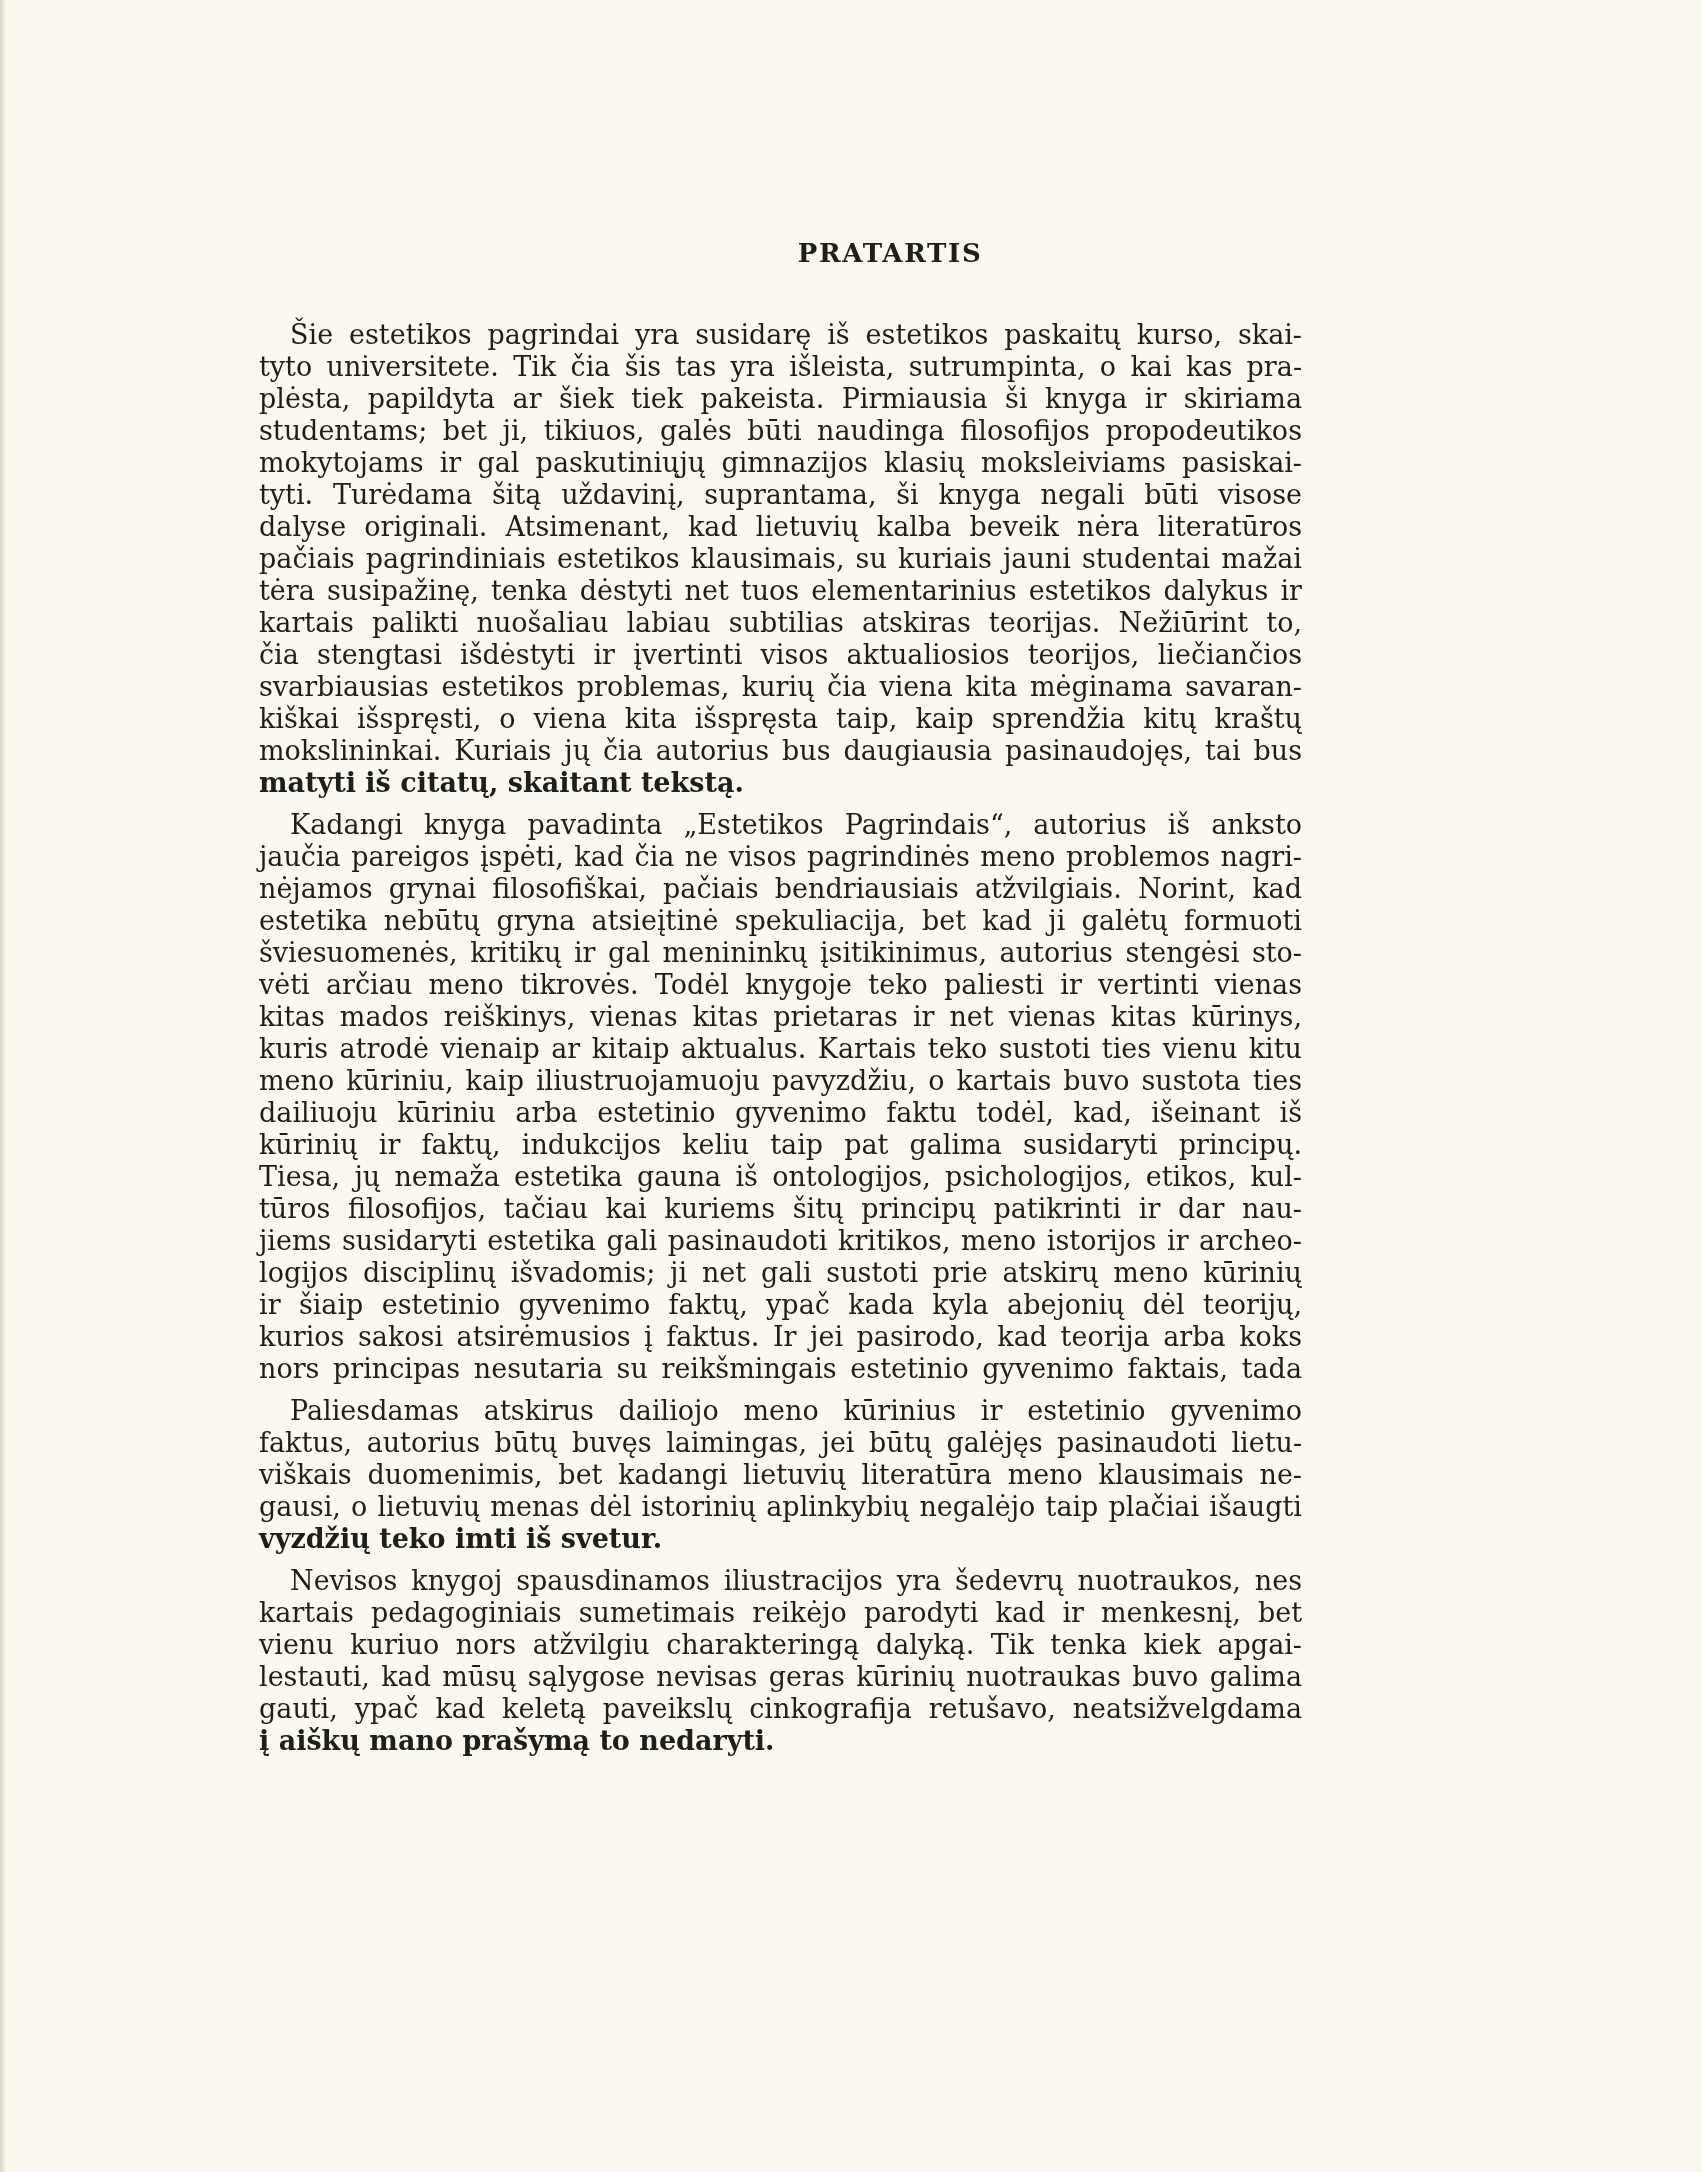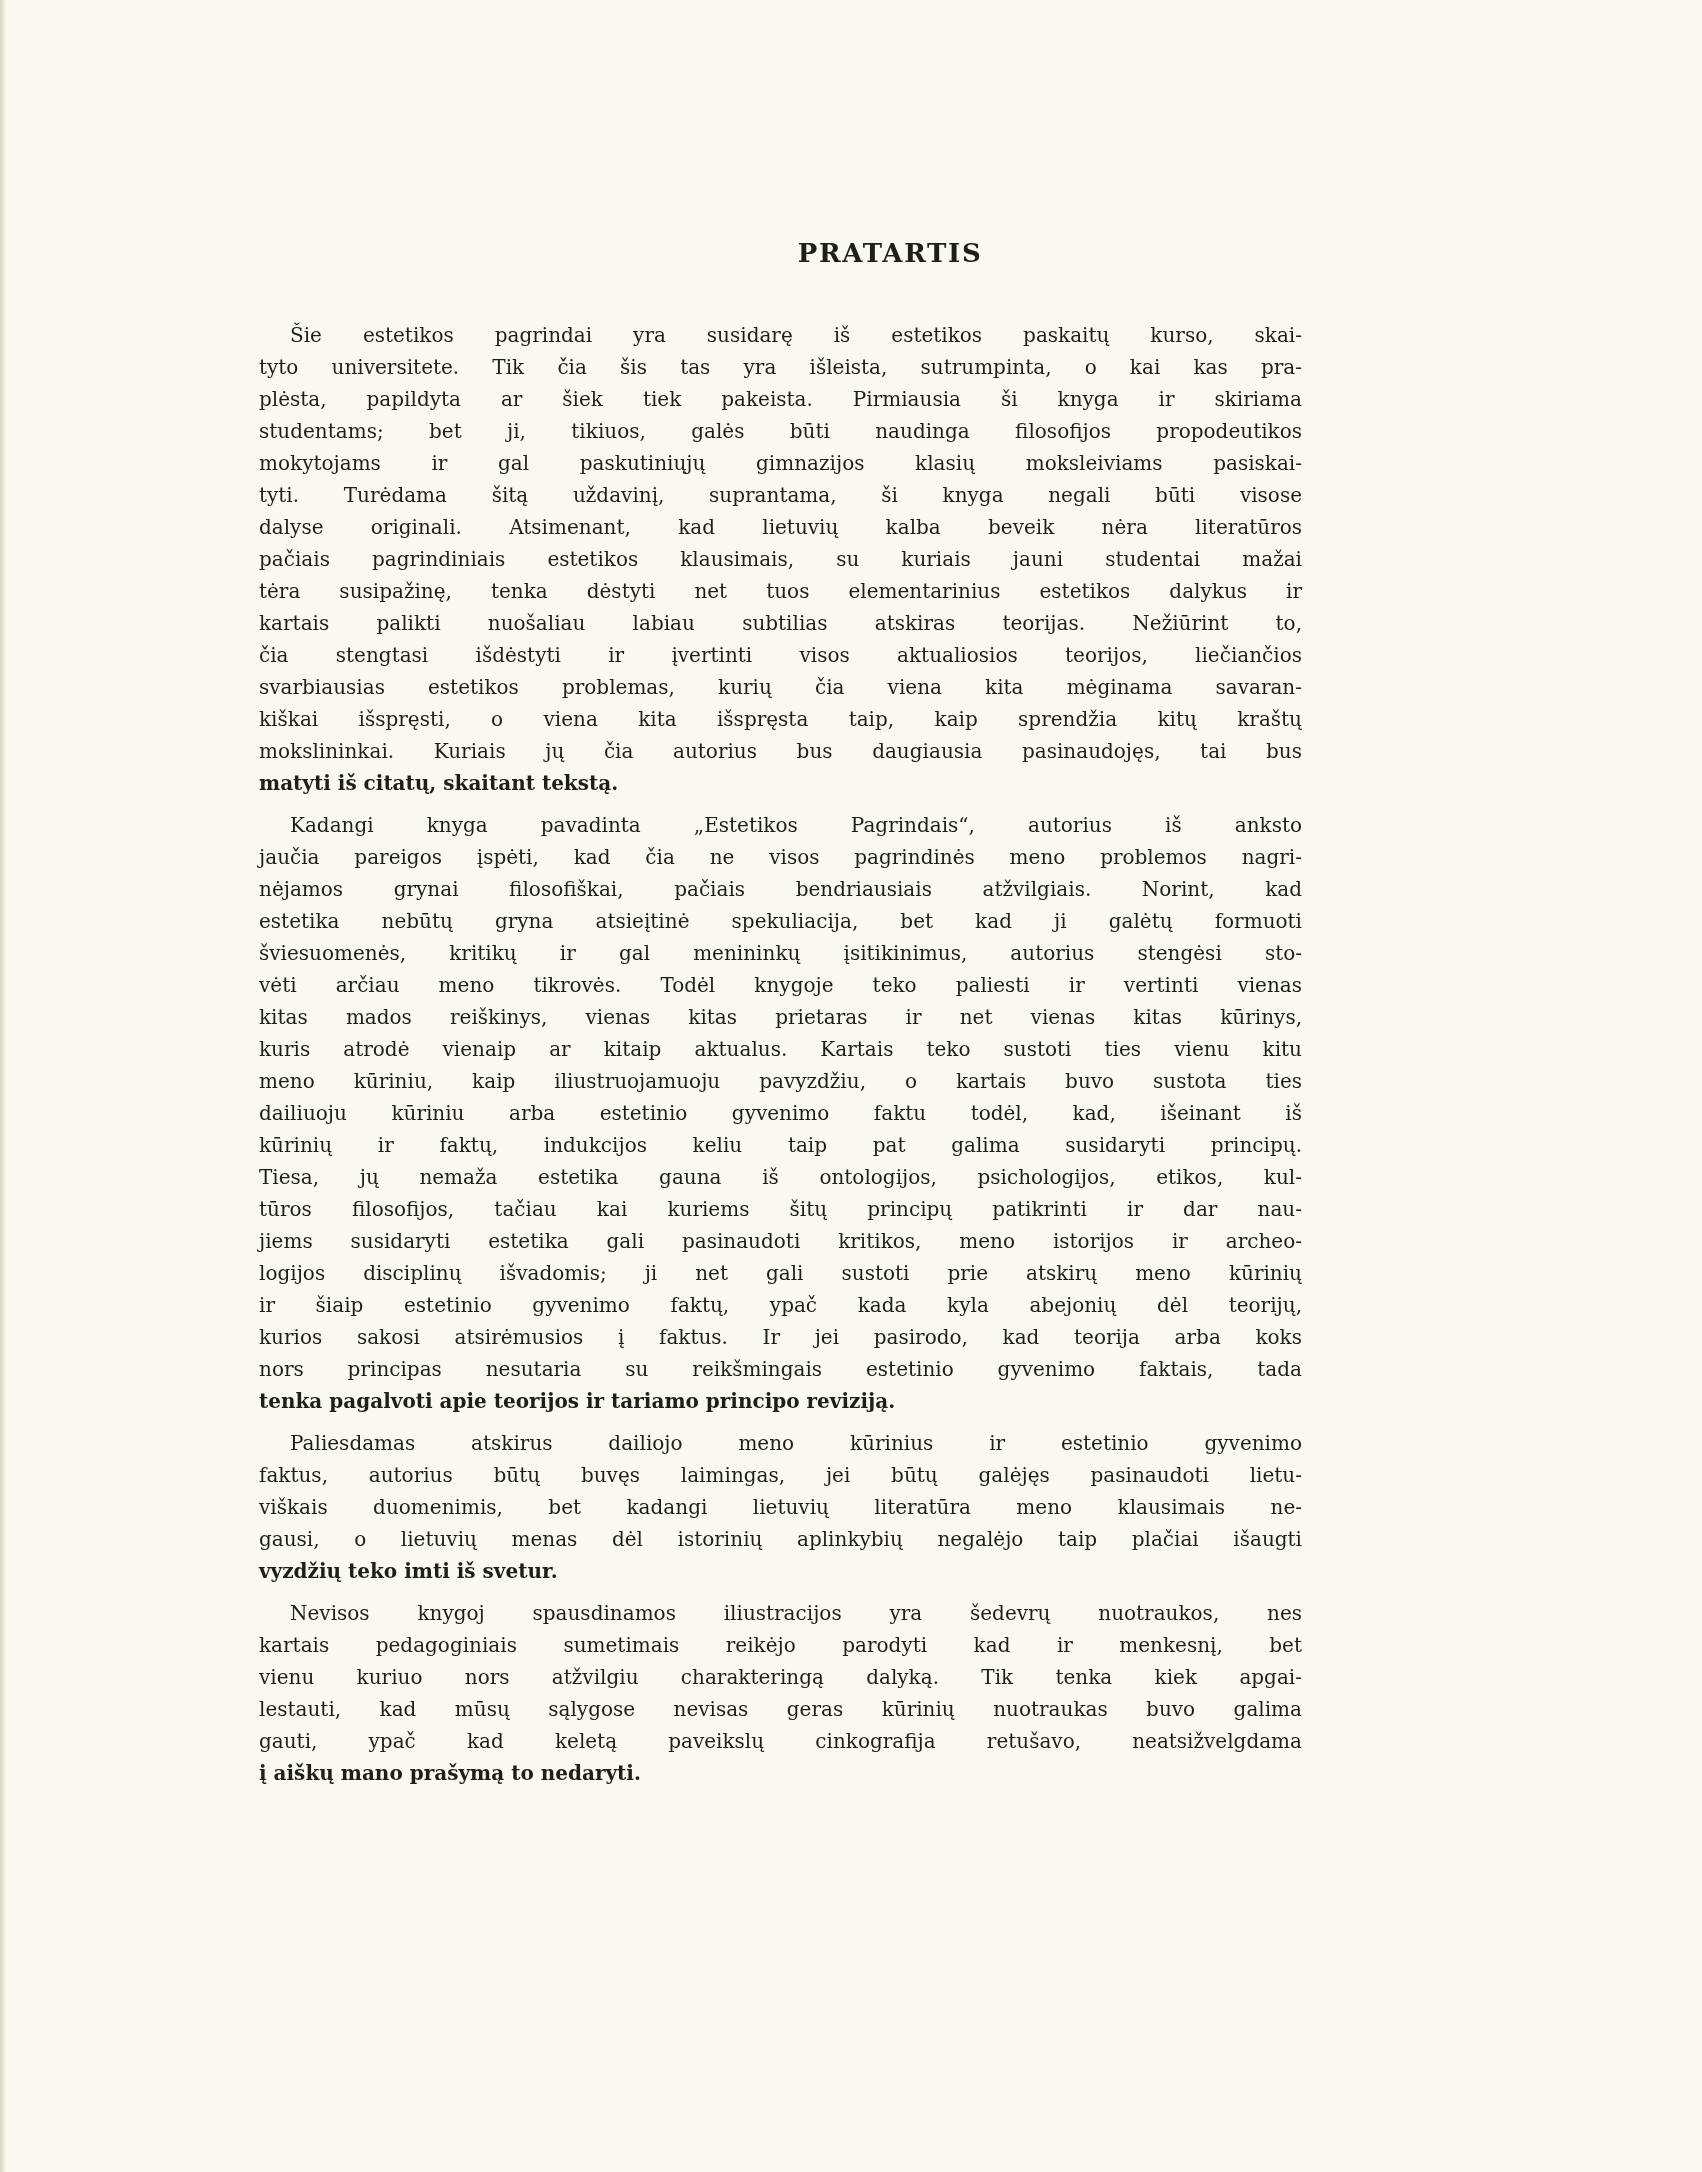--- a/index.html
+++ b/index.html
@@ -18,21 +18,21 @@
   .title {
     position:absolute; top:238px; left:0; width:1702px;
     text-align:center;
     font-size:26px; font-weight:bold; letter-spacing:1.7px;padding-left:39px;
   }
   .body {
     position:absolute; left:259px; top:319px; width:1043px;
   }
   .line {
     height:32px; line-height:32px;
-    font-size:20px;
+    font-size:27px;
     white-space:nowrap;
     text-align:justify;
     text-align-last:justify;
   }
   .line.last { text-align-last:left;font-weight:bold; }
   .line.indent { padding-left:31px; }
   .line.gap { margin-top:10px; }
 </style>
 </head>
 <body>
@@ -71,21 +71,20 @@
       <div class="line">meno kūriniu, kaip iliustruojamuoju pavyzdžiu, o kartais buvo sustota ties</div>
       <div class="line">dailiuoju kūriniu arba estetinio gyvenimo faktu todėl, kad, išeinant iš</div>
       <div class="line">kūrinių ir faktų, indukcijos keliu taip pat galima susidaryti principų.</div>
       <div class="line">Tiesa, jų nemaža estetika gauna iš ontologijos, psichologijos, etikos, kul-</div>
       <div class="line">tūros filosofijos, tačiau kai kuriems šitų principų patikrinti ir dar nau-</div>
       <div class="line">jiems susidaryti estetika gali pasinaudoti kritikos, meno istorijos ir archeo-</div>
       <div class="line">logijos disciplinų išvadomis; ji net gali sustoti prie atskirų meno kūrinių</div>
       <div class="line">ir šiaip estetinio gyvenimo faktų, ypač kada kyla abejonių dėl teorijų,</div>
       <div class="line">kurios sakosi atsirėmusios į faktus. Ir jei pasirodo, kad teorija arba koks</div>
       <div class="line">nors principas nesutaria su reikšmingais estetinio gyvenimo faktais, tada</div>
-      <div class="line last">tenka pagalvoti apie teorijos ir tariamo principo reviziją.</div>
     </div>
     <div>
       <div class="line indent gap">Paliesdamas atskirus dailiojo meno kūrinius ir estetinio gyvenimo</div>
       <div class="line">faktus, autorius būtų buvęs laimingas, jei būtų galėjęs pasinaudoti lietu-</div>
       <div class="line">viškais duomenimis, bet kadangi lietuvių literatūra meno klausimais ne-</div>
       <div class="line">gausi, o lietuvių menas dėl istorinių aplinkybių negalėjo taip plačiai išaugti</div>
       <div class="line last">vyzdžių teko imti iš svetur.</div>
     </div>
     <div>
       <div class="line indent gap">Nevisos knygoj spausdinamos iliustracijos yra šedevrų nuotraukos, nes</div>

